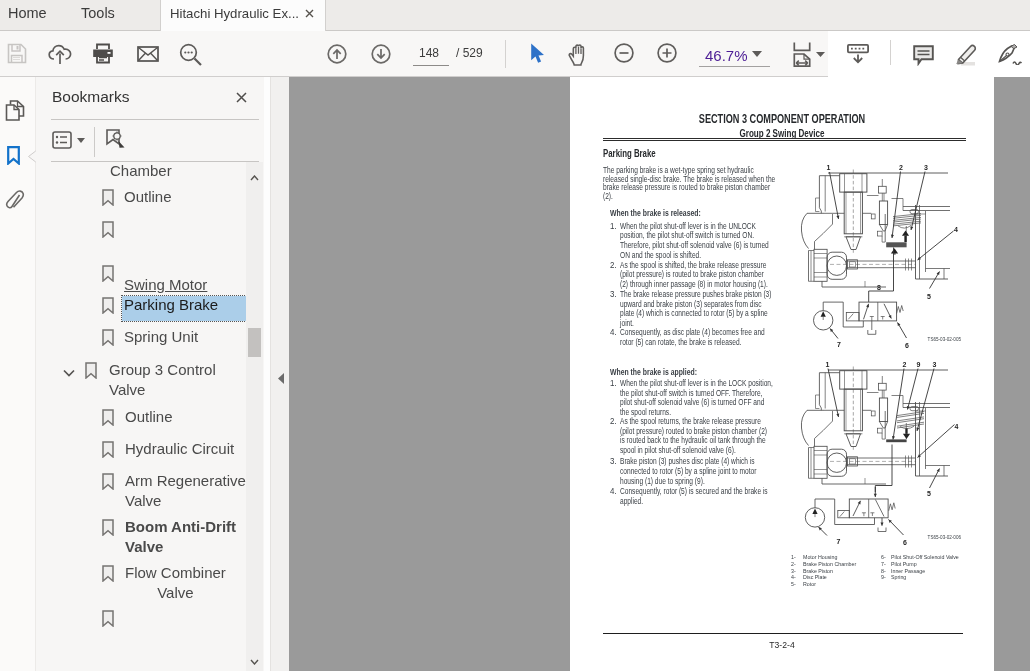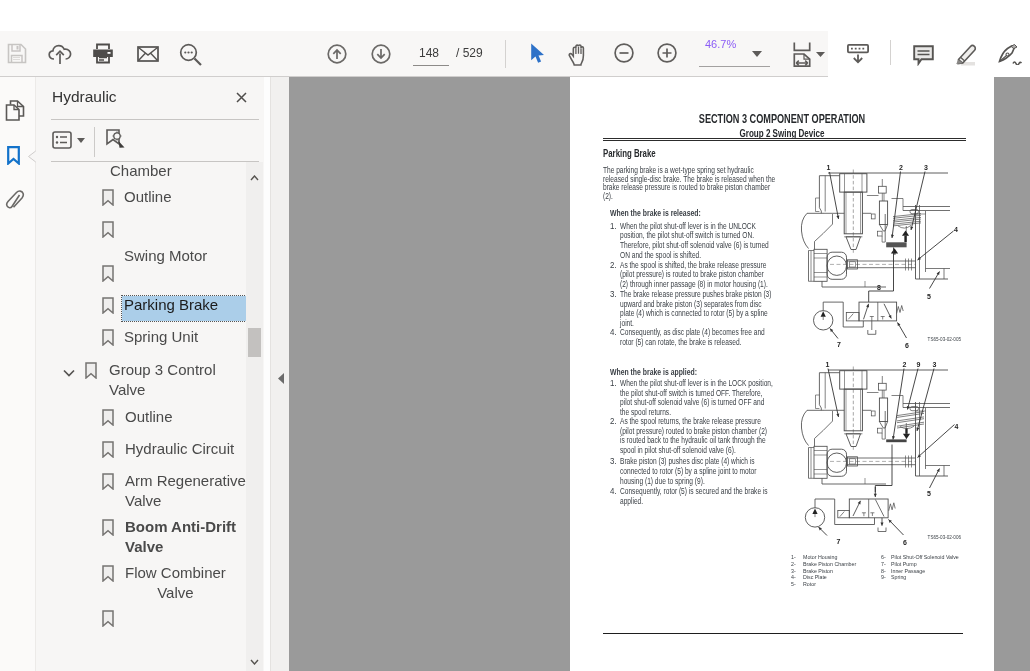--- a/index.html
+++ b/index.html
@@ -26,20 +26,30 @@
   
   .ptxt{position:absolute;color:#4a4a4a;font-size:15px;line-height:20px;white-space:nowrap;}
   .hl{position:absolute;background:#abcee9;outline:1px dotted #555;}
   
   .pg{position:absolute;color:#363c42;}
 </style>
 </head>
 <body>
 <div class="app">
 
+  <div class="tabbar">
+    <span class="tabbtn" style="left:8px;">Home</span>
+    <span class="tabbtn" style="left:81px;">Tools</span>
+    <div class="doctab">
+        <span class="t">Hitachi Hydraulic Ex...</span>
+      <svg class="abs" style="left:144px;top:9px;" width="9" height="9" viewBox="0 0 9 9">
+          <path d="M1,1 L8,8 M8,1 L1,8" stroke="#57534e" stroke-width="1.4"></path>
+        </svg>
+    </div>
+  </div>
 
   <div class="toolbar" id="toolbar">
       <svg class="tico" style="left:7px;top:12px" width="20" height="21" viewBox="0 0 20 21">
         <path d="M1.5,1.5 H14 L18.5,6 V19.5 H1.5 Z" fill="none" stroke="#c7c5c3" stroke-width="1.6"></path>
         <path d="M5,1.5 V8 H13 V1.5" fill="none" stroke="#c7c5c3" stroke-width="1.5"></path>
         <rect x="9.5" y="3" width="2" height="3.5" fill="#c7c5c3"></rect>
         <path d="M4.5,19 V12.5 H15 V19" fill="none" stroke="#c7c5c3" stroke-width="1.5"></path>
         <path d="M6,14.5 h7 M6,16.5 h7" stroke="#dddbd9" stroke-width="1"></path>
       </svg>
 <svg class="tico" style="left:48px;top:12px" width="24" height="22" viewBox="0 0 24 22">
@@ -85,21 +95,21 @@
         <path d="M9.9,5.9 V10.9 M12.5,3.9 V10.7 M15,5.2 V10.9" fill="none" stroke="#605e5c" stroke-width="1.3"></path>
       </svg>
 <svg class="tico" style="left:613.5px;top:12px" width="20" height="20" viewBox="0 0 20 20">
         <circle cx="10" cy="10" r="8.9" fill="none" stroke="#605e5c" stroke-width="1.7"></circle>
         <path d="M5.5,10 H14.5" stroke="#605e5c" stroke-width="1.7"></path>
       </svg>
 <svg class="tico" style="left:657px;top:12px" width="20" height="20" viewBox="0 0 20 20">
         <circle cx="10" cy="10" r="8.9" fill="none" stroke="#605e5c" stroke-width="1.7"></circle>
         <path d="M5.5,10 H14.5 M10,5.5 V14.5" stroke="#605e5c" stroke-width="1.7"></path>
       </svg>
-<span class="tico" style="left:705px;top:7px;font-size:11px;color:#8b5cf6;">46.7%</span>
+<span class="tico" style="left:705px;top:16px;font-size:15px;color:#4c1d95;">46.7%</span>
 <svg class="tico" style="left:752px;top:20px" width="10" height="6" viewBox="0 0 10 6">
         <path d="M0,0 L10,0 L5,6 Z" fill="#5d5b59"></path>
       </svg>
 <div class="tico" style="left:699px;top:35px;width:71px;height:1px;background:#a3a1a0"></div>
 <svg class="tico" style="left:792.5px;top:10.5px" width="18" height="25" viewBox="0 0 18 25">
         <path d="M1.3,0.5 V8.3 H16.7 V0.5" fill="none" stroke="#5d5b59" stroke-width="1.7"></path>
         <path d="M1.3,12 H11 L16.7,17.2 V24.2 H1.3 Z" fill="none" stroke="#5d5b59" stroke-width="1.7"></path>
         <path d="M11,12 V17.2 H16.7" fill="none" stroke="#5d5b59" stroke-width="1.2"></path>
         <path d="M3.2,21 H14.8 M3.2,21 l2.6,-2.4 M3.2,21 l2.6,2.4 M14.8,21 l-2.6,-2.4 M14.8,21 l-2.6,2.4" fill="none" stroke="#5d5b59" stroke-width="1.5"></path>
       </svg>
@@ -144,21 +154,21 @@
         </svg>
 <svg class="abs" style="left:26.5px;top:73px" width="10" height="13" viewBox="0 0 10 13">
           <path d="M10,0 L1.5,6.5 L10,13 Z" fill="#f7f6f5" stroke="#cfcdcb" stroke-width="1"></path>
           <path d="M10,0.5 V12.5" stroke="#f7f6f5" stroke-width="2.5"></path>
         </svg>
 <svg class="abs" style="left:5px;top:112px" width="20" height="27" viewBox="0 0 20 27">
           <path d="M14.5,6 L7,17.5 C5.8,19.3 3.2,19 2.2,17.2 C1.2,15.5 1.8,13.8 3,12.5 L11.5,3.5 C13.5,1.4 17,1.6 18,4.2 C18.7,6 18.2,7.6 17,9 L8.5,18.2" fill="none" stroke="#6b6967" stroke-width="1.6"></path>
         </svg>
       </div>
     <div class="panel" id="panel">
-        <div class="abs" style="left:16px;top:11px;font-size:15.5px;color:#333;">Hydraulic</div>
+        <div class="abs" style="left:16px;top:11px;font-size:15.5px;color:#333;">Bookmarks</div>
 <svg class="abs" style="left:200px;top:15px" width="11" height="11" viewBox="0 0 11 11">
           <path d="M1,1 L10,10 M10,1 L1,10" stroke="#4f4d4b" stroke-width="1.5"></path>
         </svg>
 <div class="abs" style="left:15px;top:42px;width:208px;height:1px;background:#c7c5c3"></div>
 <svg class="abs" style="left:16px;top:54px" width="20" height="18" viewBox="0 0 20 18">
           <rect x="1" y="1" width="18" height="16" rx="2" fill="none" stroke="#5d5b59" stroke-width="1.6"></rect>
           <circle cx="5" cy="6" r="1.2" fill="#5d5b59"></circle>
           <circle cx="5" cy="11.5" r="1.2" fill="#5d5b59"></circle>
           <path d="M8,6 h7 M8,11.5 h7" stroke="#5d5b59" stroke-width="1.5"></path>
         </svg>
@@ -177,21 +187,21 @@
 <svg class="abs" style="left:65.5px;top:111.5px" width="12" height="17" viewBox="0 0 12 17">
           <path d="M1,1 H11 V16 L6,11.8 L1,16 Z" fill="#efeeed" stroke="#767472" stroke-width="1.5"></path>
         </svg>
 <div class="ptxt" style="left:88px;top:109.9px;">Outline</div>
 <svg class="abs" style="left:65.5px;top:143.5px" width="12" height="17" viewBox="0 0 12 17">
           <path d="M1,1 H11 V16 L6,11.8 L1,16 Z" fill="#efeeed" stroke="#767472" stroke-width="1.5"></path>
         </svg>
 <svg class="abs" style="left:65.5px;top:187.5px" width="12" height="17" viewBox="0 0 12 17">
           <path d="M1,1 H11 V16 L6,11.8 L1,16 Z" fill="#efeeed" stroke="#767472" stroke-width="1.5"></path>
         </svg>
-<div class="ptxt" style="left:88px;top:169px;">Swing Motor</div>
+<div class="ptxt" style="left:88px;top:198px;text-decoration:underline;">Swing Motor</div>
 <svg class="abs" style="left:65.5px;top:219.5px" width="12" height="17" viewBox="0 0 12 17">
           <path d="M1,1 H11 V16 L6,11.8 L1,16 Z" fill="#efeeed" stroke="#767472" stroke-width="1.5"></path>
         </svg>
 <div class="hl" style="left:86px;top:219px;width:124px;height:25px;"></div>
 <div class="ptxt" style="left:88px;top:217.9px;color:#1b1b1b;">Parking Brake</div>
 <svg class="abs" style="left:65.5px;top:251.5px" width="12" height="17" viewBox="0 0 12 17">
           <path d="M1,1 H11 V16 L6,11.8 L1,16 Z" fill="#efeeed" stroke="#767472" stroke-width="1.5"></path>
         </svg>
 <div class="ptxt" style="left:88px;top:249.9px;">Spring Unit</div>
 <svg class="abs" style="left:27px;top:291.5px" width="12" height="8" viewBox="0 0 12 8">
@@ -279,20 +289,21 @@
 <div class="pg" style="left:233px;top:504.247px;font-size:5.7px;line-height:6px;color:#3b4046;white-space:nowrap;transform:scaleX(0.93);transform-origin:0 0;">Rotor</div>
 <div class="pg" style="left:311px;top:477.047px;font-size:5.7px;line-height:6px;color:#3b4046;white-space:nowrap;transform:scaleX(0.93);transform-origin:0 0;">6-</div>
 <div class="pg" style="left:321px;top:477.047px;font-size:5.7px;line-height:6px;color:#3b4046;white-space:nowrap;transform:scaleX(0.93);transform-origin:0 0;">Pilot Shut-Off Solenoid Valve</div>
 <div class="pg" style="left:311px;top:483.847px;font-size:5.7px;line-height:6px;color:#3b4046;white-space:nowrap;transform:scaleX(0.93);transform-origin:0 0;">7-</div>
 <div class="pg" style="left:321px;top:483.847px;font-size:5.7px;line-height:6px;color:#3b4046;white-space:nowrap;transform:scaleX(0.93);transform-origin:0 0;">Pilot Pump</div>
 <div class="pg" style="left:311px;top:490.647px;font-size:5.7px;line-height:6px;color:#3b4046;white-space:nowrap;transform:scaleX(0.93);transform-origin:0 0;">8-</div>
 <div class="pg" style="left:321px;top:490.647px;font-size:5.7px;line-height:6px;color:#3b4046;white-space:nowrap;transform:scaleX(0.93);transform-origin:0 0;">Inner Passage</div>
 <div class="pg" style="left:311px;top:497.447px;font-size:5.7px;line-height:6px;color:#3b4046;white-space:nowrap;transform:scaleX(0.93);transform-origin:0 0;">9-</div>
 <div class="pg" style="left:321px;top:497.447px;font-size:5.7px;line-height:6px;color:#3b4046;white-space:nowrap;transform:scaleX(0.93);transform-origin:0 0;">Spring</div>
 <div class="pg" style="left:33px;top:555.5px;width:360px;height:1px;background:#1e1e1e;"></div>
+<div class="pg" style="left:0;top:562.5px;width:424px;text-align:center;font-size:8.6px;color:#2a2a2a;">T3-2-4</div>
           <svg class="pg" style="left:218px;top:73px" width="192" height="202" viewBox="788 150 192 202">
             <path d="M828,173 L948,173" stroke="#4d4d4d" stroke-width="0.9" fill="none"></path>
             <path d="M903,206.5 L950,206.5" stroke="#4d4d4d" stroke-width="0.8" fill="none"></path>
             <path d="M903,210.5 L950,210.5" stroke="#4d4d4d" stroke-width="0.8" fill="none"></path>
             <path d="M891.5,198.5 H903 V210.5" stroke="#4d4d4d" stroke-width="0.7" fill="none"></path>
             <rect x="839.7" y="173.7" width="27.2" height="18.4" stroke="#4d4d4d" stroke-width="0.95" fill="none"></rect>
             <path d="M844.5,173.7 L844.5,192.1" stroke="#4d4d4d" stroke-width="0.6" fill="none"></path>
             <path d="M862,173.7 L862,192.1" stroke="#4d4d4d" stroke-width="0.6" fill="none"></path>
             <rect x="844.2" y="192.1" width="18.2" height="41.7" stroke="#4d4d4d" stroke-width="0.95" fill="none"></rect>
             <path d="M846,192.1 L846,233.8" stroke="#4d4d4d" stroke-width="0.55" fill="none"></path>

